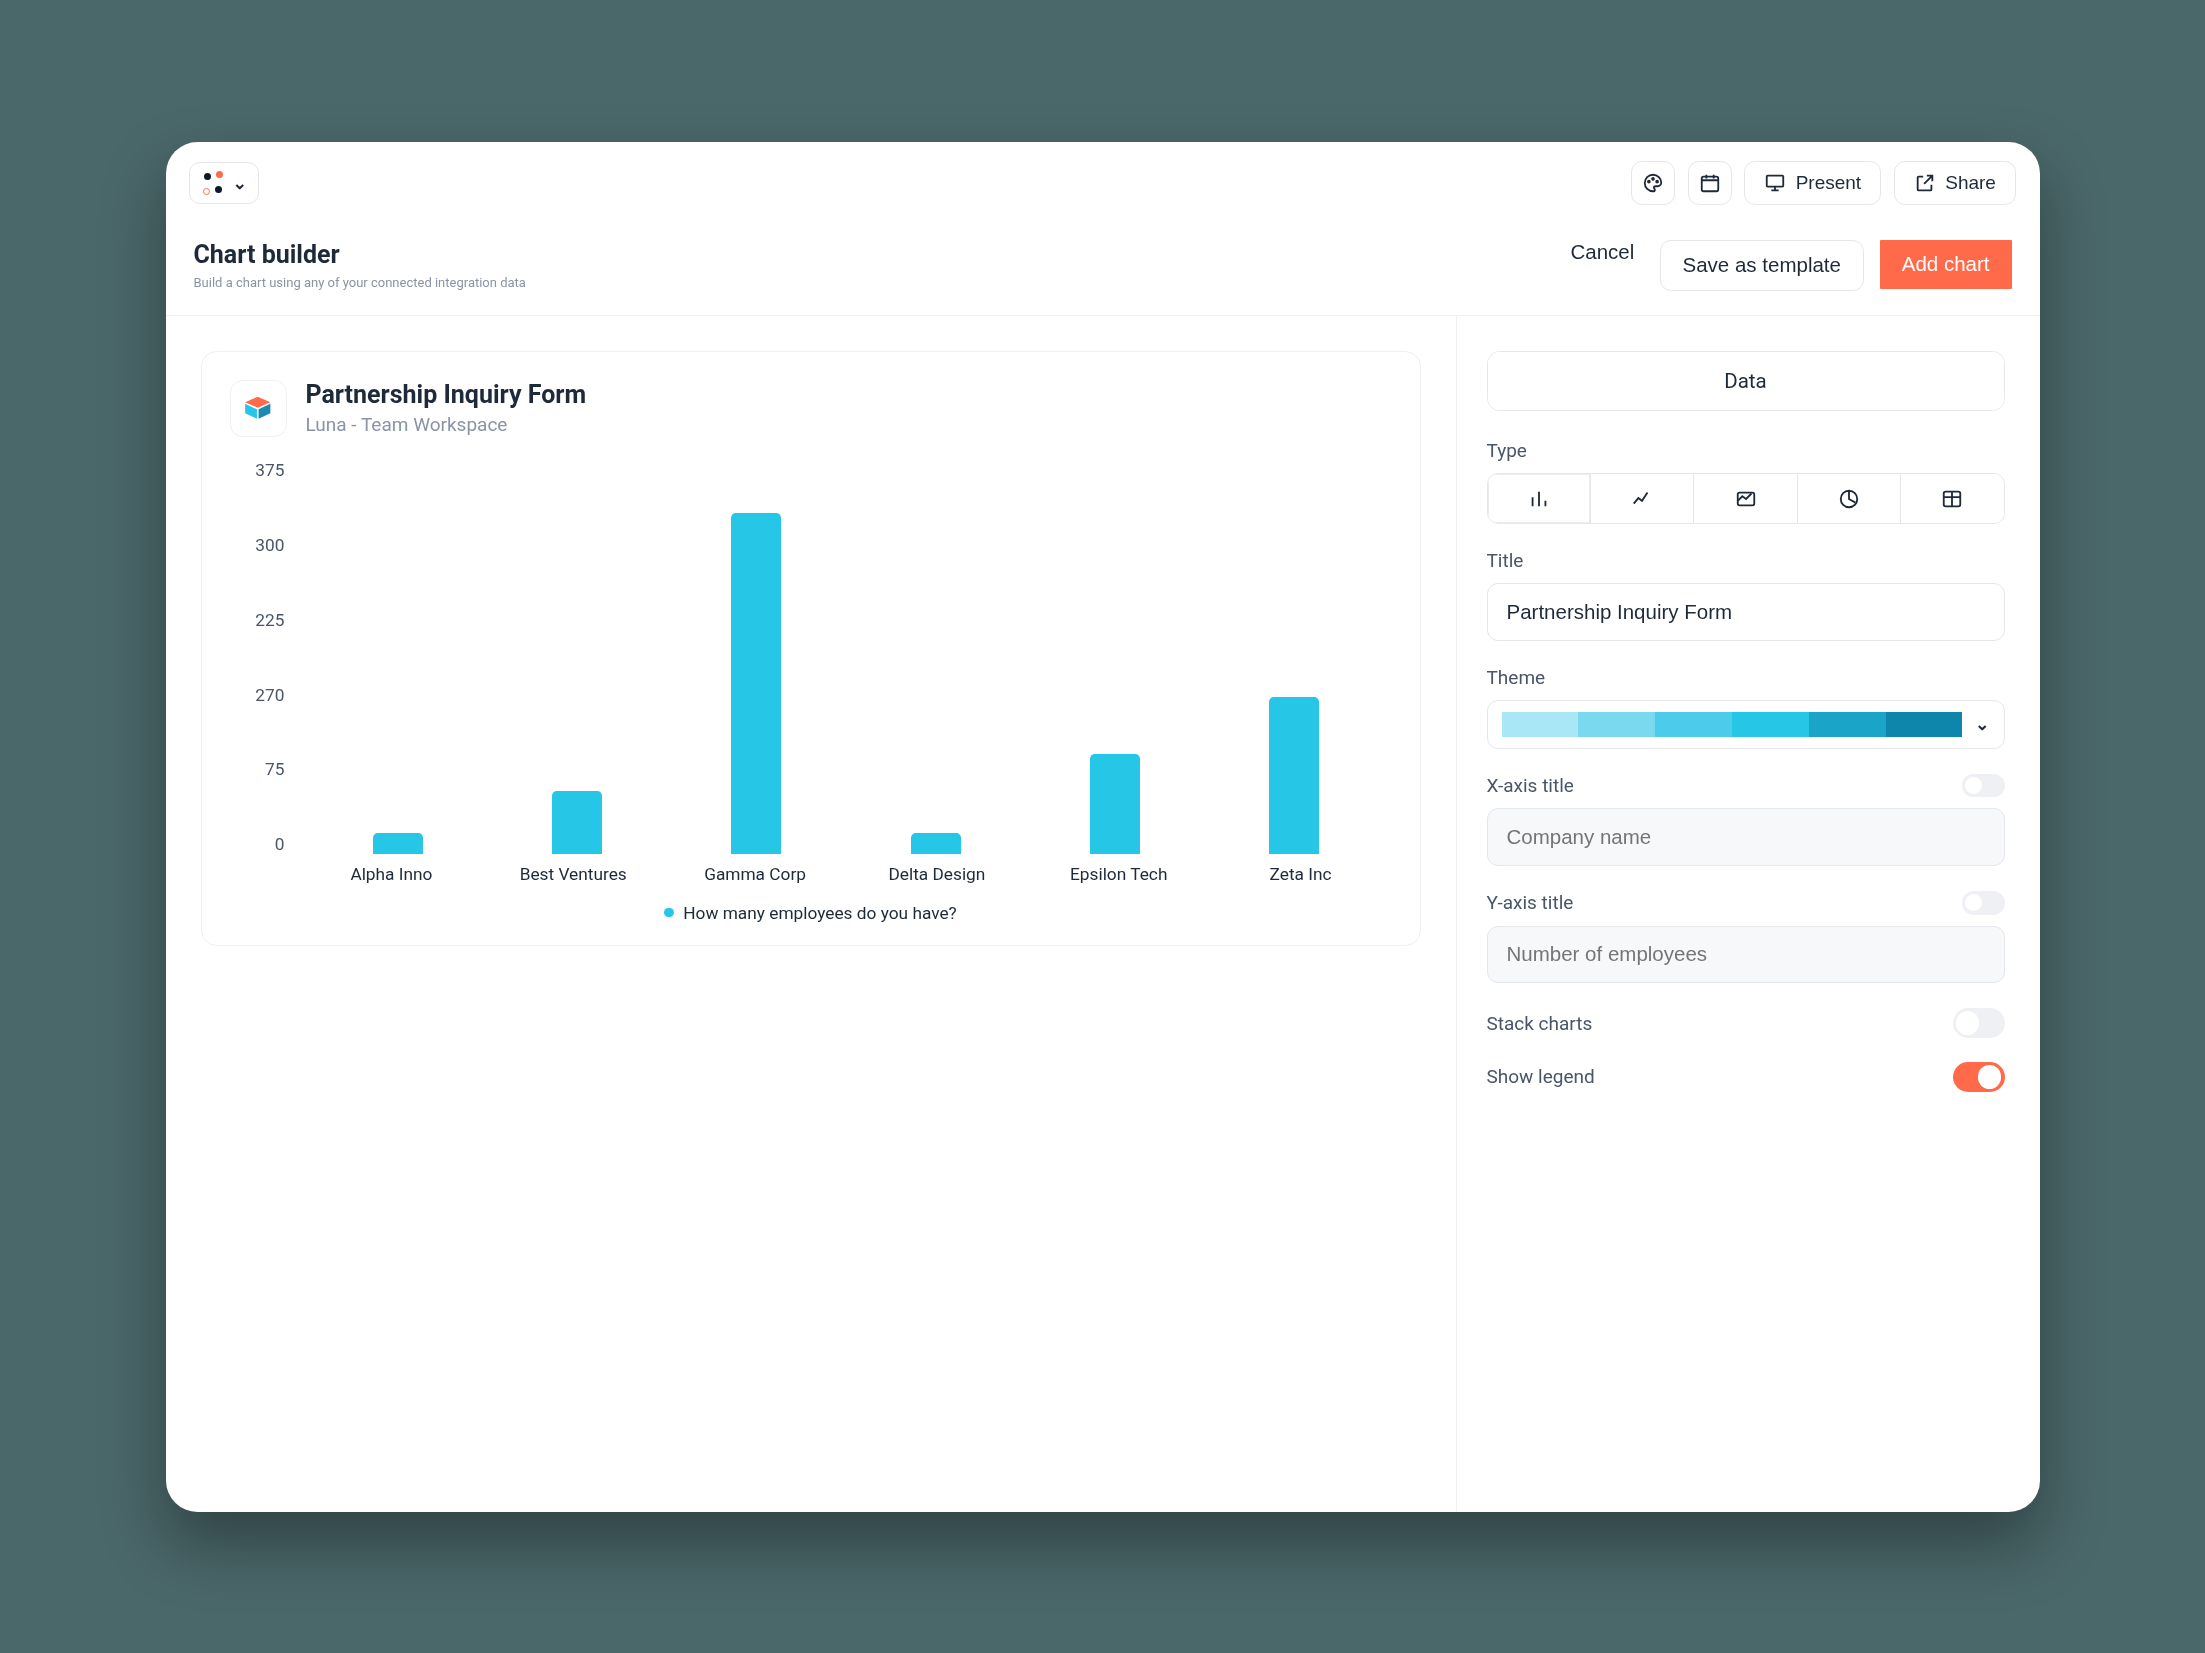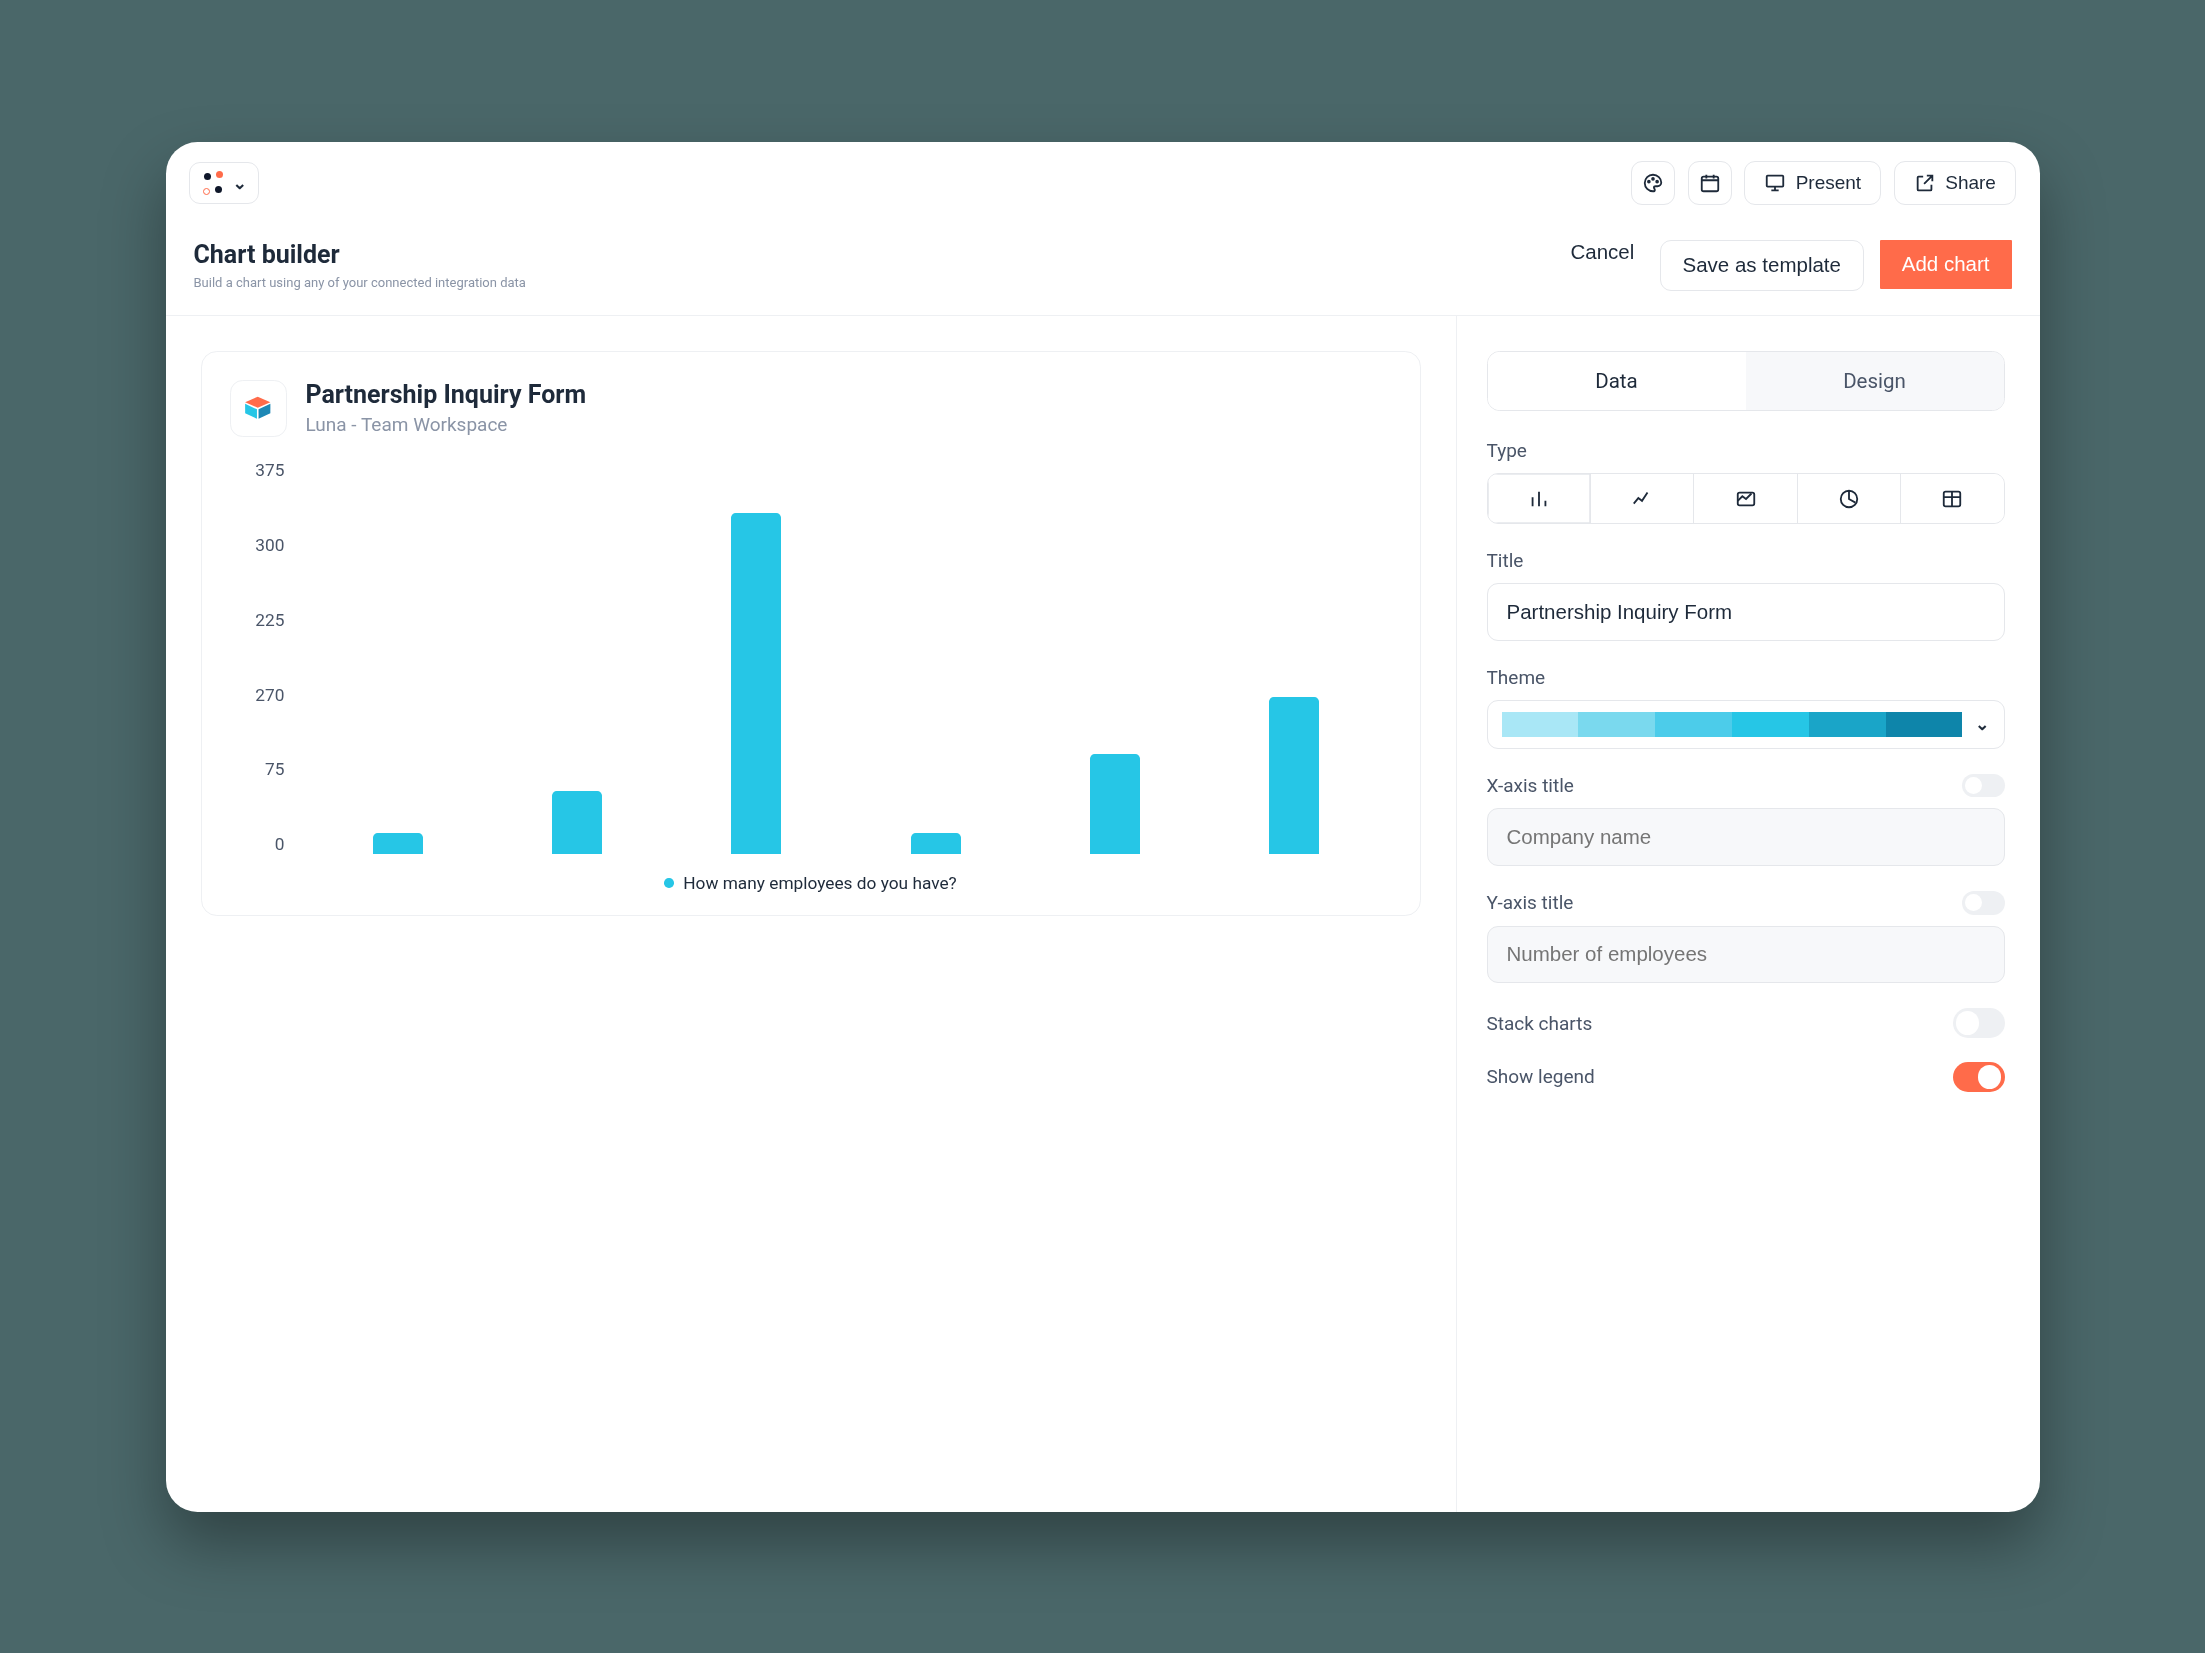--- a/index.html
+++ b/index.html
@@ -368,31 +368,38 @@
                 <div class="bar" style="height: 5.33333%;"></div>
               </div>
               <div class="bar-col">
                 <div class="bar" style="height: 25.3333%;"></div>
               </div>
               <div class="bar-col">
                 <div class="bar" style="height: 40%;"></div>
               </div>
             </div>
         </div>
+        <div class="x-labels" id="x-labels">
+            <div>Alpha Inno</div>
+            <div>Best Ventures</div>
+            <div>Gamma Corp</div>
+            <div>Delta Design</div>
+            <div>Epsilon Tech</div>
+            <div>Zeta Inc</div>
+          </div>
         <div class="legend">
           <span class="dot"></span>
           <span>How many employees do you have?</span>
         </div>
       </div>
     </div>
 
     <div class="panel">
       <div class="tabs">
         <div class="tab">Data</div>
-        <div class="tab inactive">Design</div>
       </div>
 
       <div class="field-label">Type</div>
       <div class="seg">
         <button class="active">
             <svg class="ic" viewBox="0 0 24 24">
               <path d="M5 20V10M12 20V4M19 20v-6"></path>
             </svg>
           </button>
         <button>

